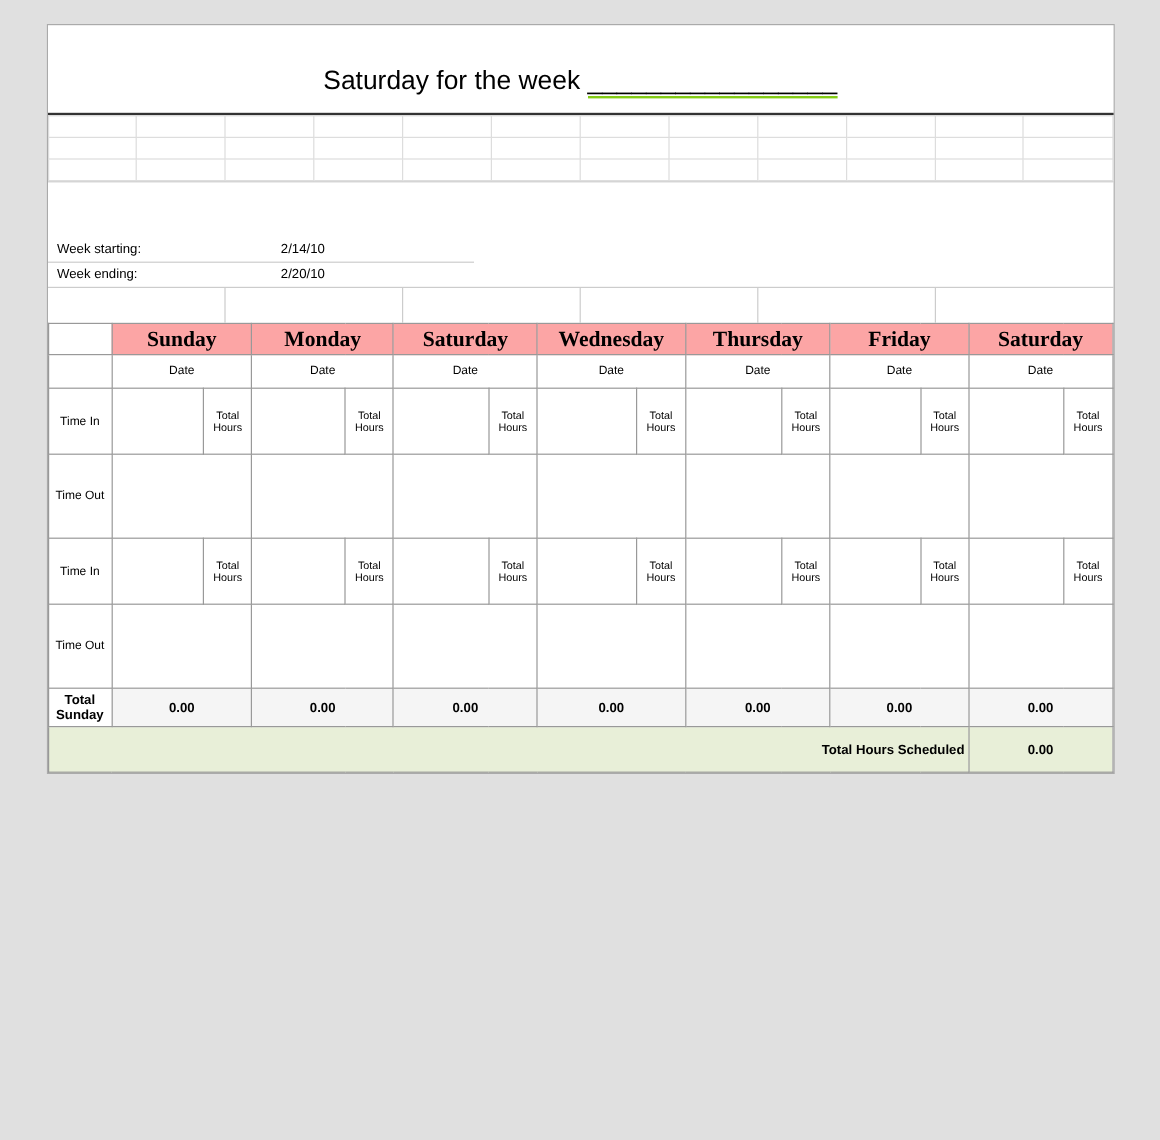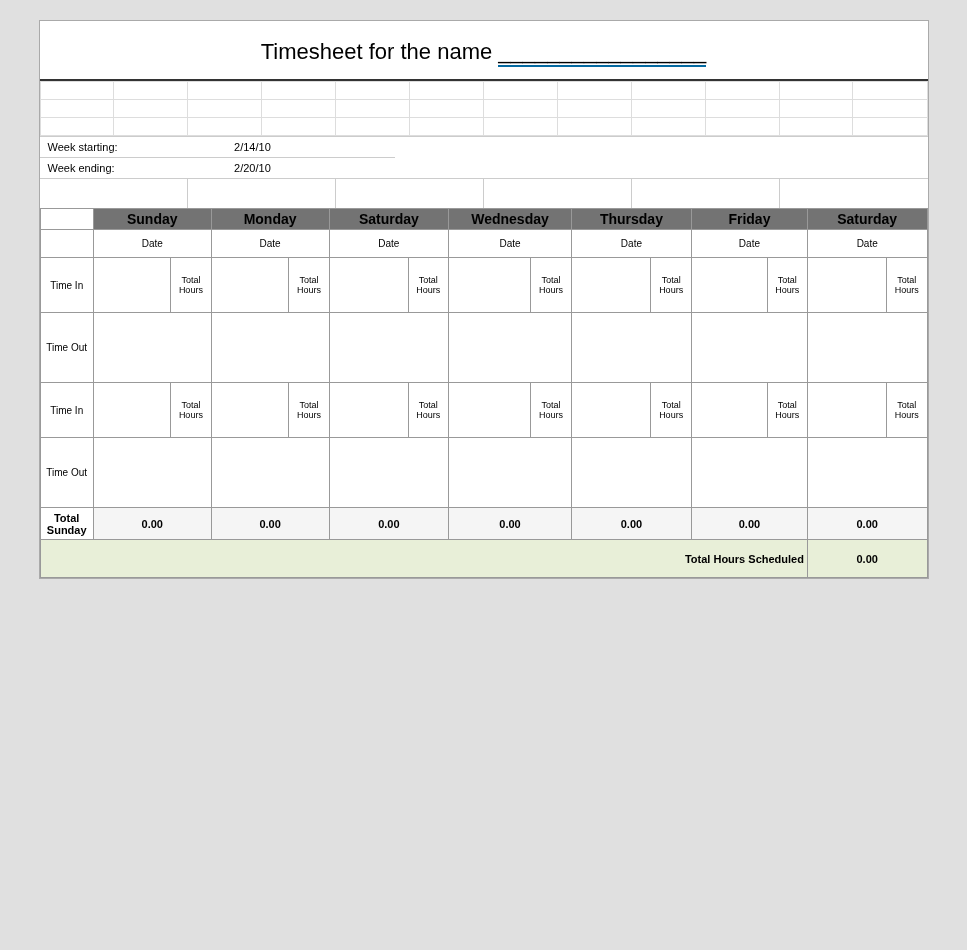--- a/index.html
+++ b/index.html
@@ -19,23 +19,24 @@
       padding: 0;
     }
     .title-row {
       text-align: center;
       padding: 18px 10px 12px 10px;
       font-size: 22px;
       font-weight: normal;
       border-bottom: 2px solid #333;
     }
     .title-row .underline-part {
-      border-bottom: 2px solid #0369a1;
+      border-bottom: 2px solid #84cc16;
       display: inline-block;
       min-width: 200px;
+      margin-top: 15px;
     }
     .info-row {
       display: flex;
       border-top: 1px solid #ccc;
     }
     .info-left {
       flex: 0 0 60%;
       border-right: 1px solid #ccc;
       padding: 5px 8px;
       display: flex;
@@ -44,20 +45,21 @@
     .info-left input {
       border: none;
       border-bottom: 1px solid #999;
       outline: none;
       flex: 1;
       font-size: 11px;
       margin-left: 4px;
     }
     .info-right {
       flex: 0 0 40%;
+      margin-top: 46px;
     }
     .info-right-row {
       display: flex;
       border-bottom: 1px solid #ccc;
       padding: 4px 8px;
       align-items: center;
     }
     .info-right-row:last-child {
       border-bottom: none;
       justify-content: flex-end;
@@ -92,24 +94,25 @@
       vertical-align: middle;
       text-align: center;
     }
     .ts-table .label-col {
       text-align: right;
       font-size: 10px;
       background: #fff;
       width: 55px;
     }
     .day-header {
-      background: #737373;
+      background: #fca5a5;
       font-weight: bold;
-      font-size: 14px;
+      font-size: 18px;
       text-align: center;
+      font-family: Liberation Serif, serif;
     }
     .date-row td {
       font-size: 10px;
       height: 28px;
     }
     .time-in-row td {
       height: 55px;
     }
     .time-out-row td {
       height: 70px;
@@ -160,21 +163,21 @@
       height: 18px;
       width: calc(100% / 12);
     }
   </style>
 </head>
 <body>
 
 <div class="sheet-container">
 
   <div class="title-row">
-    <span>Timesheet for the name</span>&nbsp;<span class="underline-part">_________________</span>
+    <span>Saturday for the week</span>&nbsp;<span class="underline-part">_________________</span>
   </div>
 
   <table class="top-grid">
     <tbody>
         <tr>
       <td></td>
           <td></td>
           <td></td>
           <td></td>
           <td></td>

